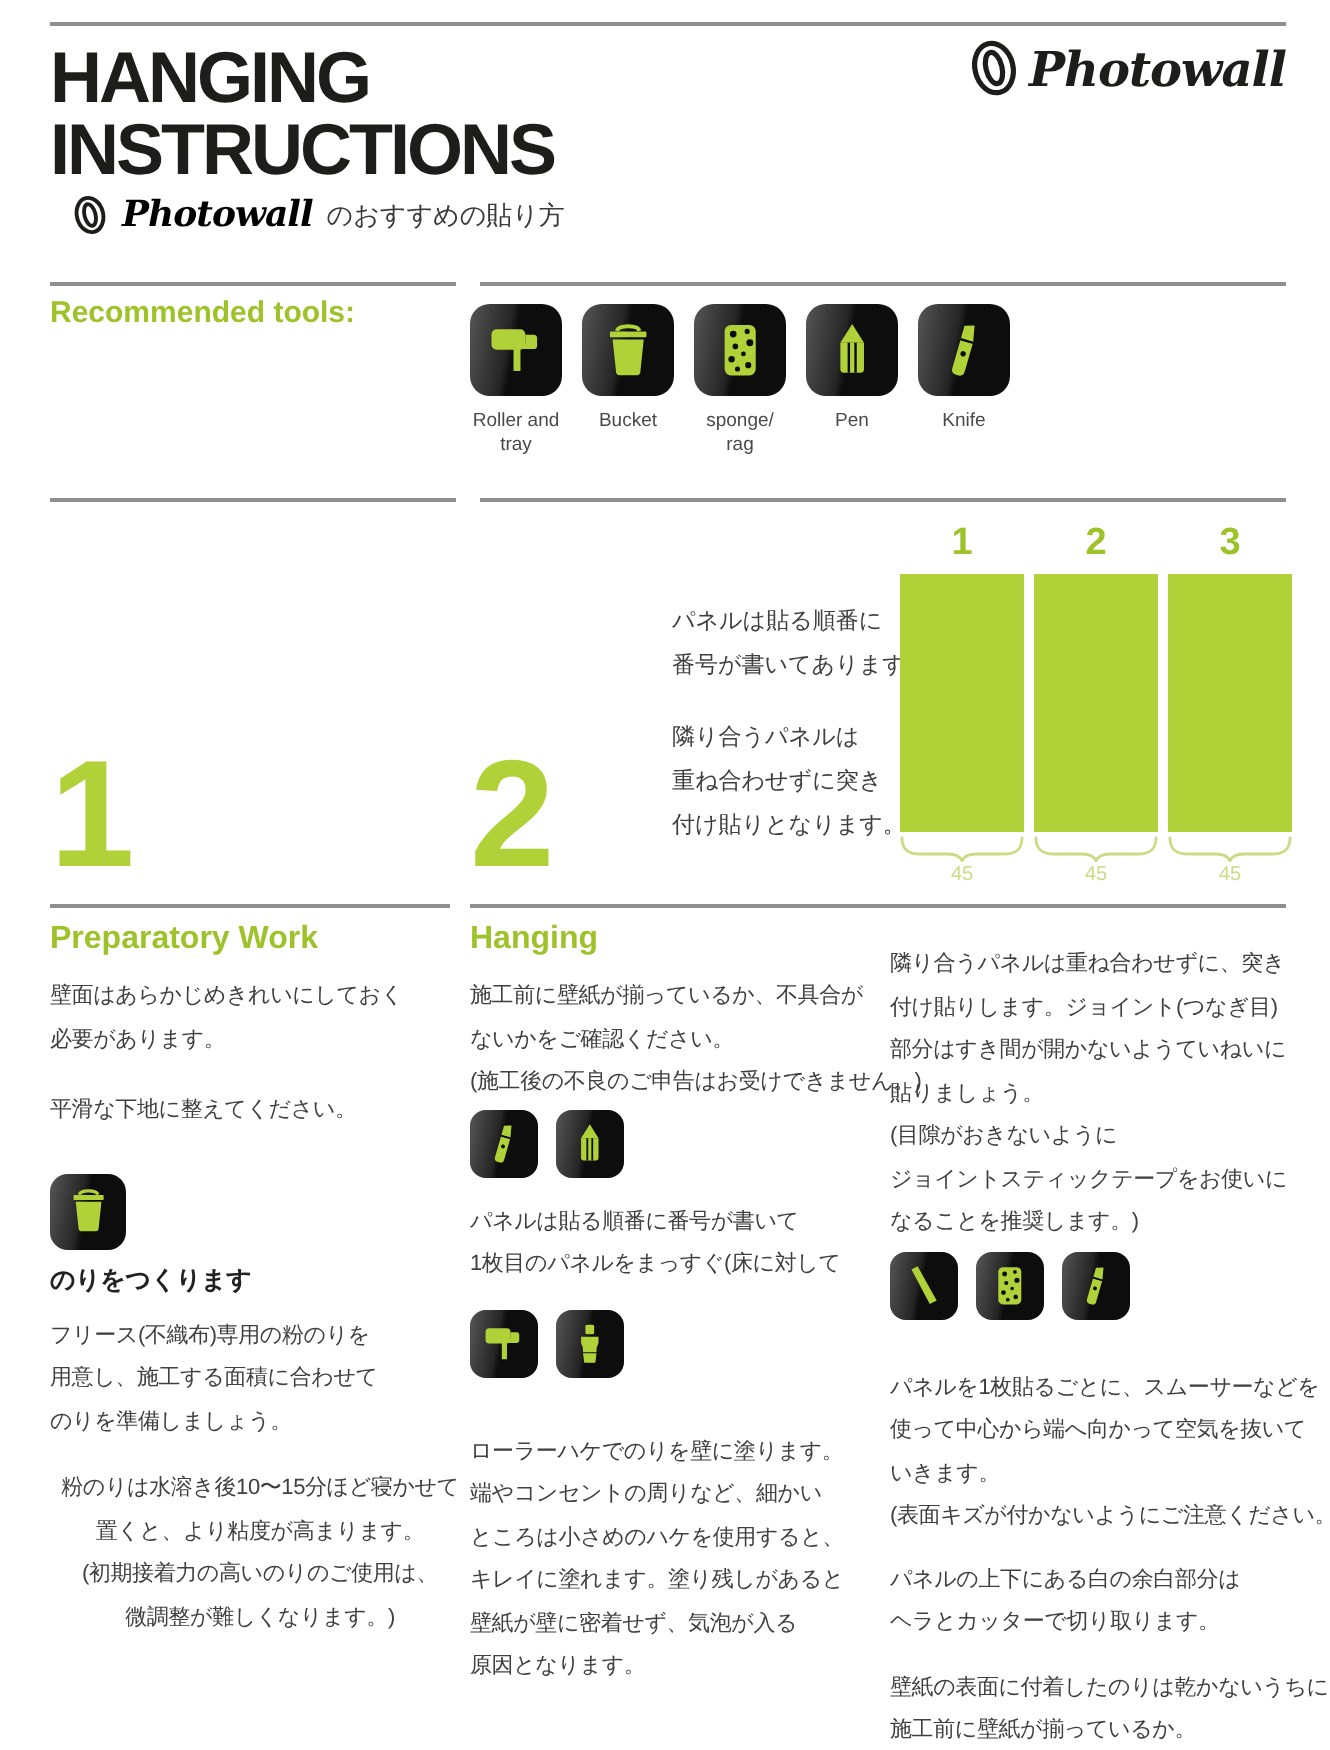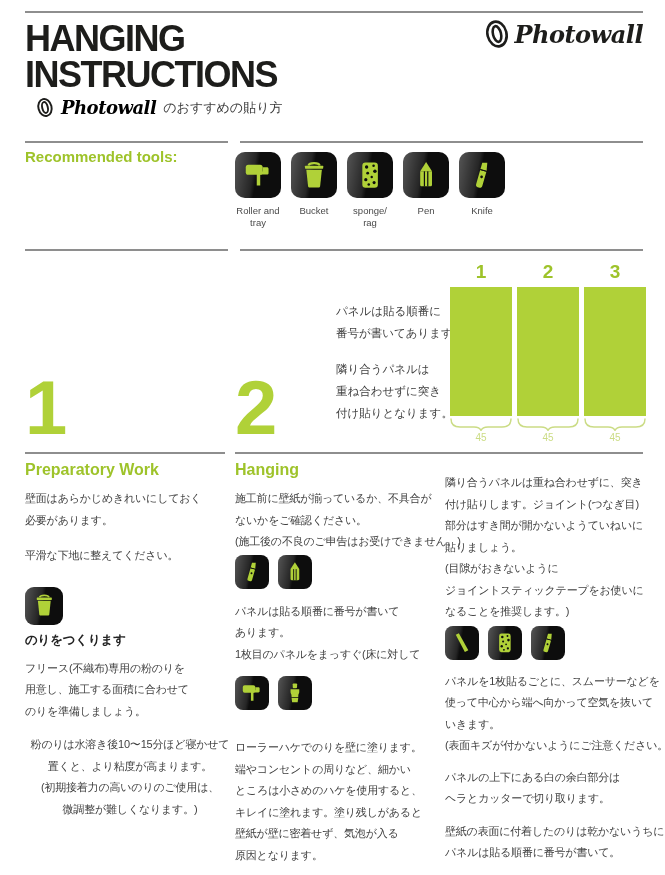--- a/index.html
+++ b/index.html
@@ -107,21 +107,21 @@
   #col1 .b1{margin-top:14px;}
   #col1 .b2{margin-top:20px;}
   #col1 .b3{margin-top:6px;}
   #col1 .b4{margin-top:9px;}
   #col1 .b5{margin-top:12px;text-align:center;}
   #col2 .b1{margin-top:2px;}
   #col2 .b2{margin-top:12px;}
   #col2 .b3{margin-top:11px;}
   #col2 .b4{margin-top:27px;}
   #col3 .b1{margin-top:3px;}
-  #col3 .b2{margin-top:11px;}
+  #col3 .b2{margin-top:24px;}
   #col3 .b3{margin-top:10px;}
   #col3 .b4{margin-top:11px;}
 </style>
 </head>
 <body>
 
 <div class="page">
 
   <div class="rule rule-top"></div>
 
@@ -332,21 +332,20 @@
           <svg viewBox="0 0 24 24">
             <path d="M12 2.2 L16.4 9.2 H7.6 Z"></path>
             <path d="M7.6 9.2 H16.4 V19.2 C16.4 19.9 15.9 20.4 15.2 20.4 H8.8 C8.1 20.4 7.6 19.9 7.6 19.2 Z"></path>
             <rect class="hole" x="10.3" y="9.2" width="0.9" height="11.2"></rect>
             <rect class="hole" x="12.8" y="9.2" width="0.9" height="11.2"></rect>
           </svg>
         </div>
       </div>
       <div class="block b2 txt">
         <div class="ln">パネルは貼る順番に番号が書いて</div>
-        <div class="ln">あります。</div>
         <div class="ln">1枚目のパネルをまっすぐ(床に対して</div>
       </div>
       <div class="block b3 icons">
         <div class="tile tile-sm">
           <svg viewBox="0 0 24 24">
             <rect x="2.8" y="4.2" width="12.6" height="7.6" rx="1.9"></rect>
             <path d="M15.4 6.2 H18.6 C19.3 6.2 19.8 6.7 19.8 7.4 V10.4 C19.8 11.1 19.3 11.6 18.6 11.6 H13.6 V19.8 H11 V9.4 H15.4 Z"></path>
           </svg>
         </div>
         <div class="tile tile-sm">
@@ -411,17 +410,17 @@
         <div class="ln">使って中心から端へ向かって空気を抜いて</div>
         <div class="ln">いきます。</div>
         <div class="ln">(表面キズが付かないようにご注意ください。)</div>
       </div>
       <div class="block b3 txt">
         <div class="ln">パネルの上下にある白の余白部分は</div>
         <div class="ln">ヘラとカッターで切り取ります。</div>
       </div>
       <div class="block b4 txt">
         <div class="ln">壁紙の表面に付着したのりは乾かないうちに</div>
-        <div class="ln">パネルは貼る順番に番号が書いて。</div>
+        <div class="ln">施工前に壁紙が揃っているか。</div>
       </div>
     </div>
 
 </div>
 
 </body></html>

